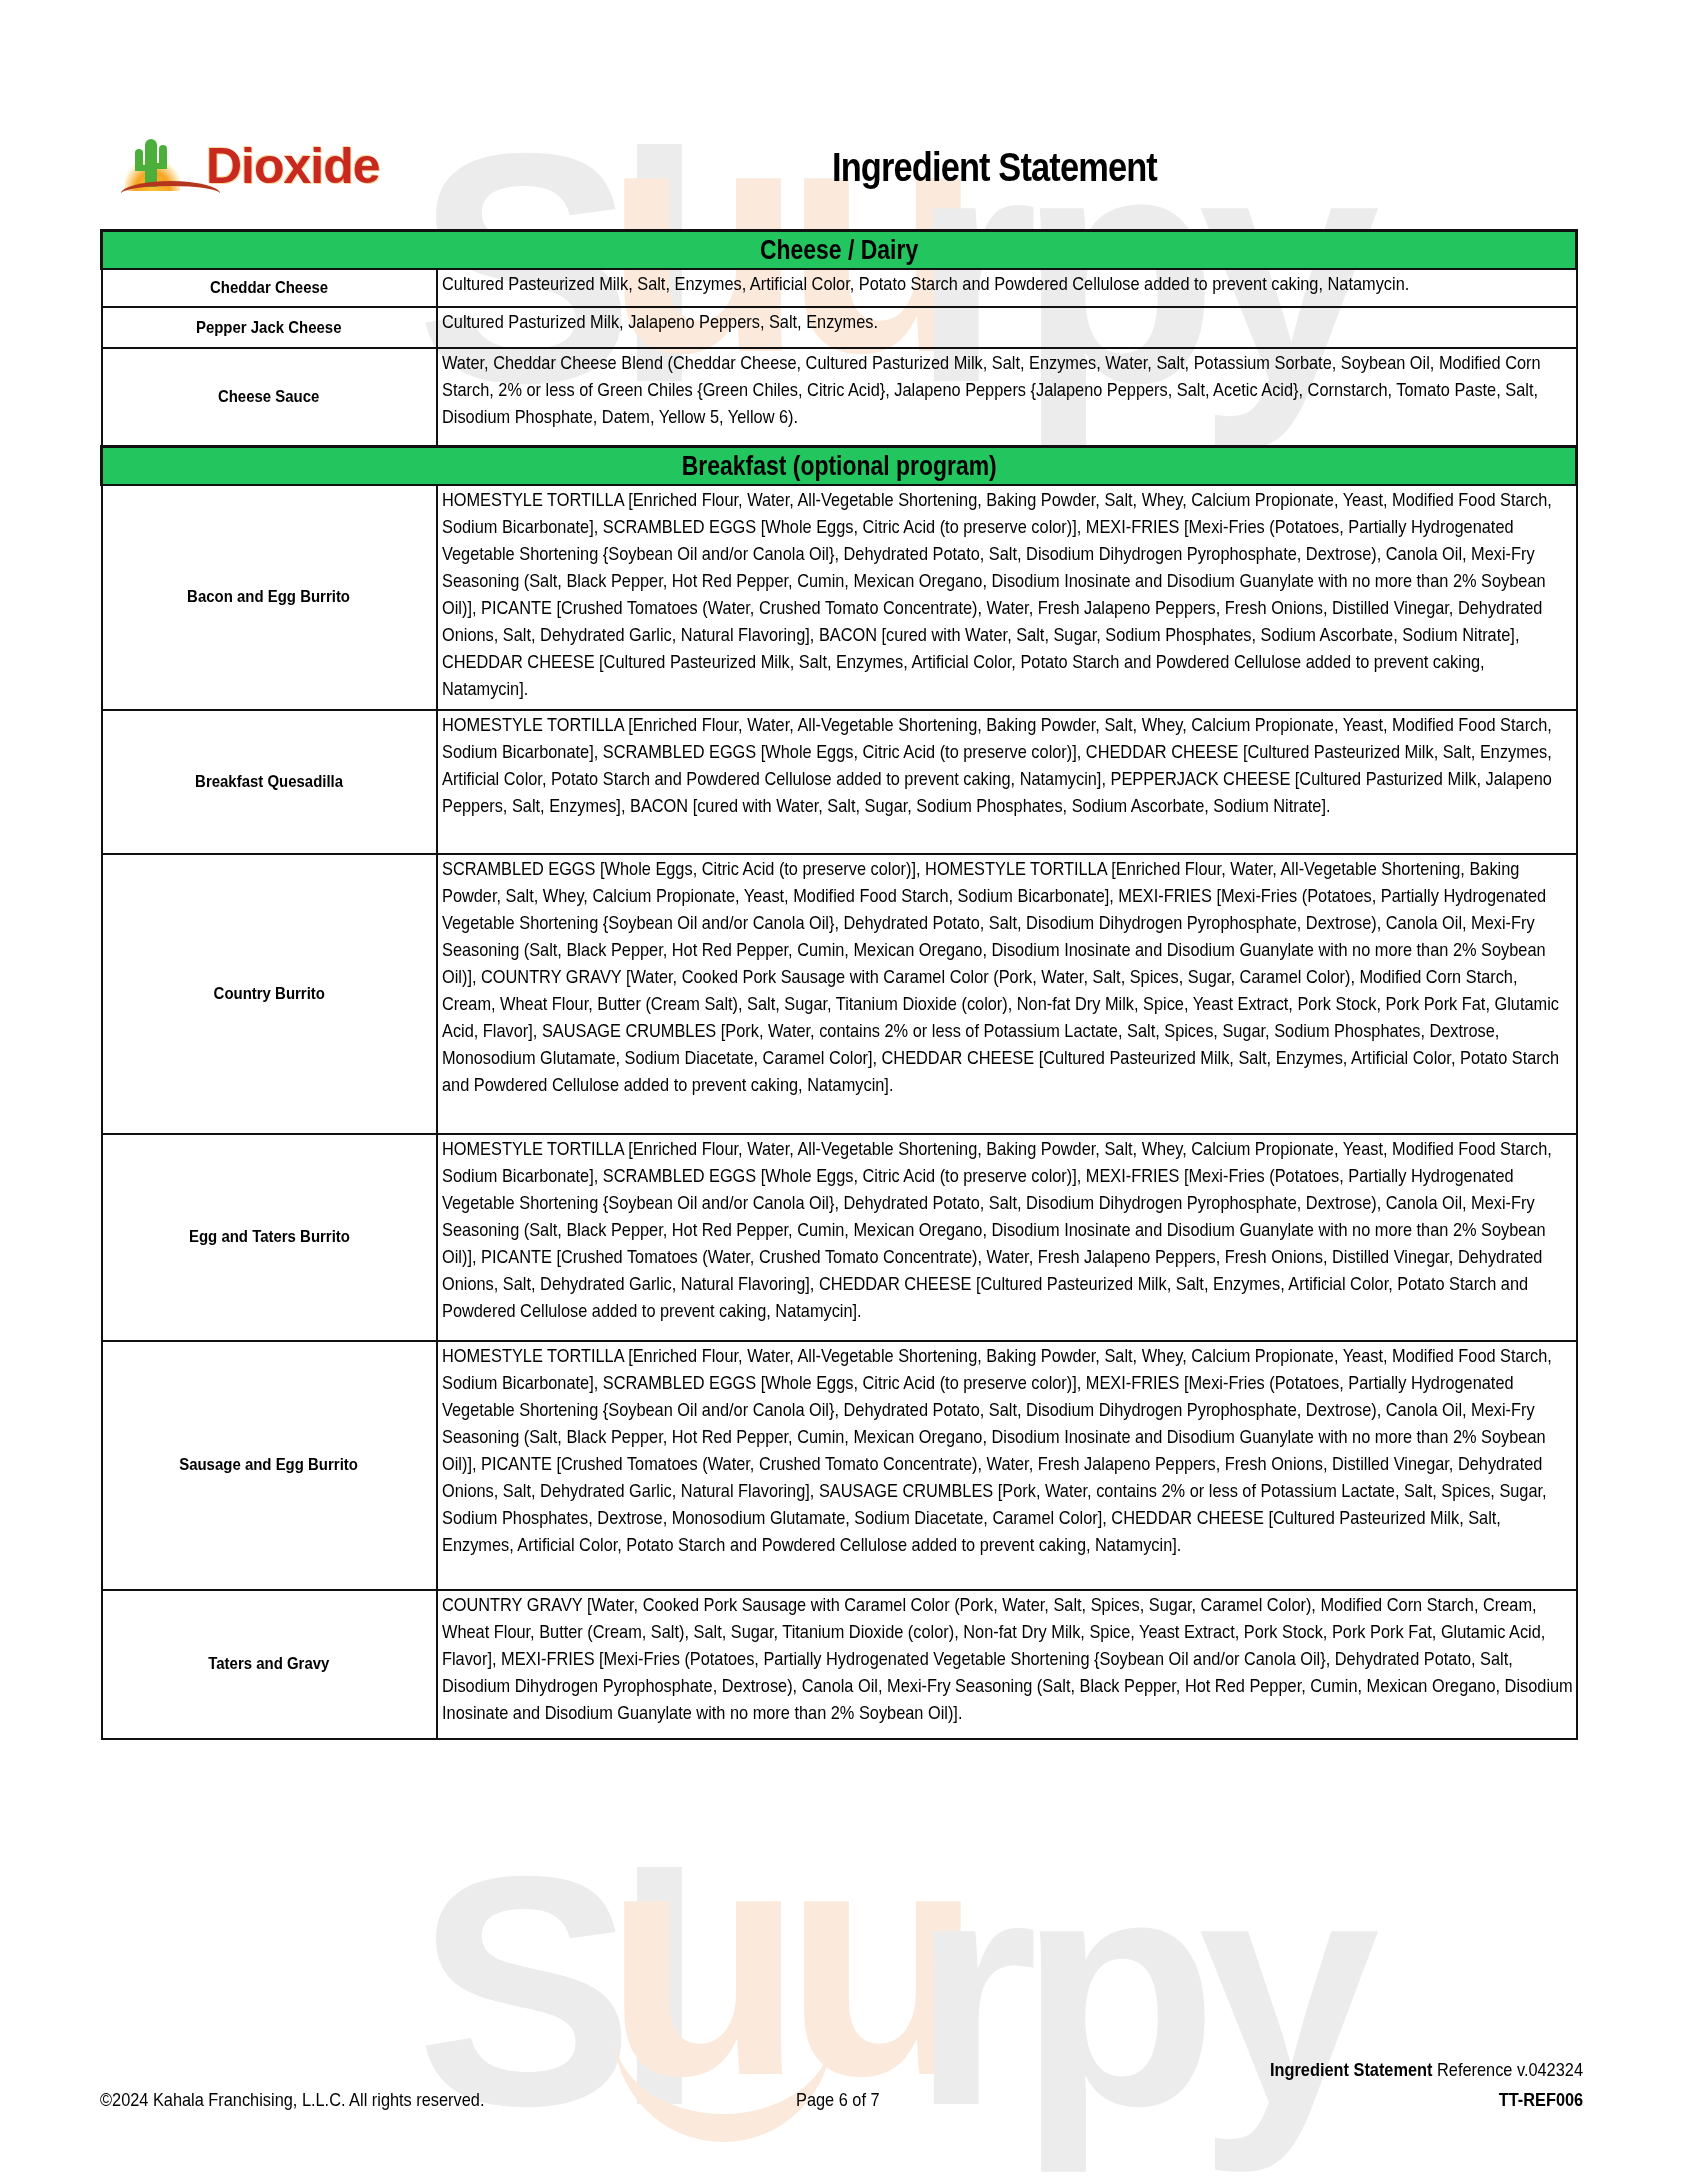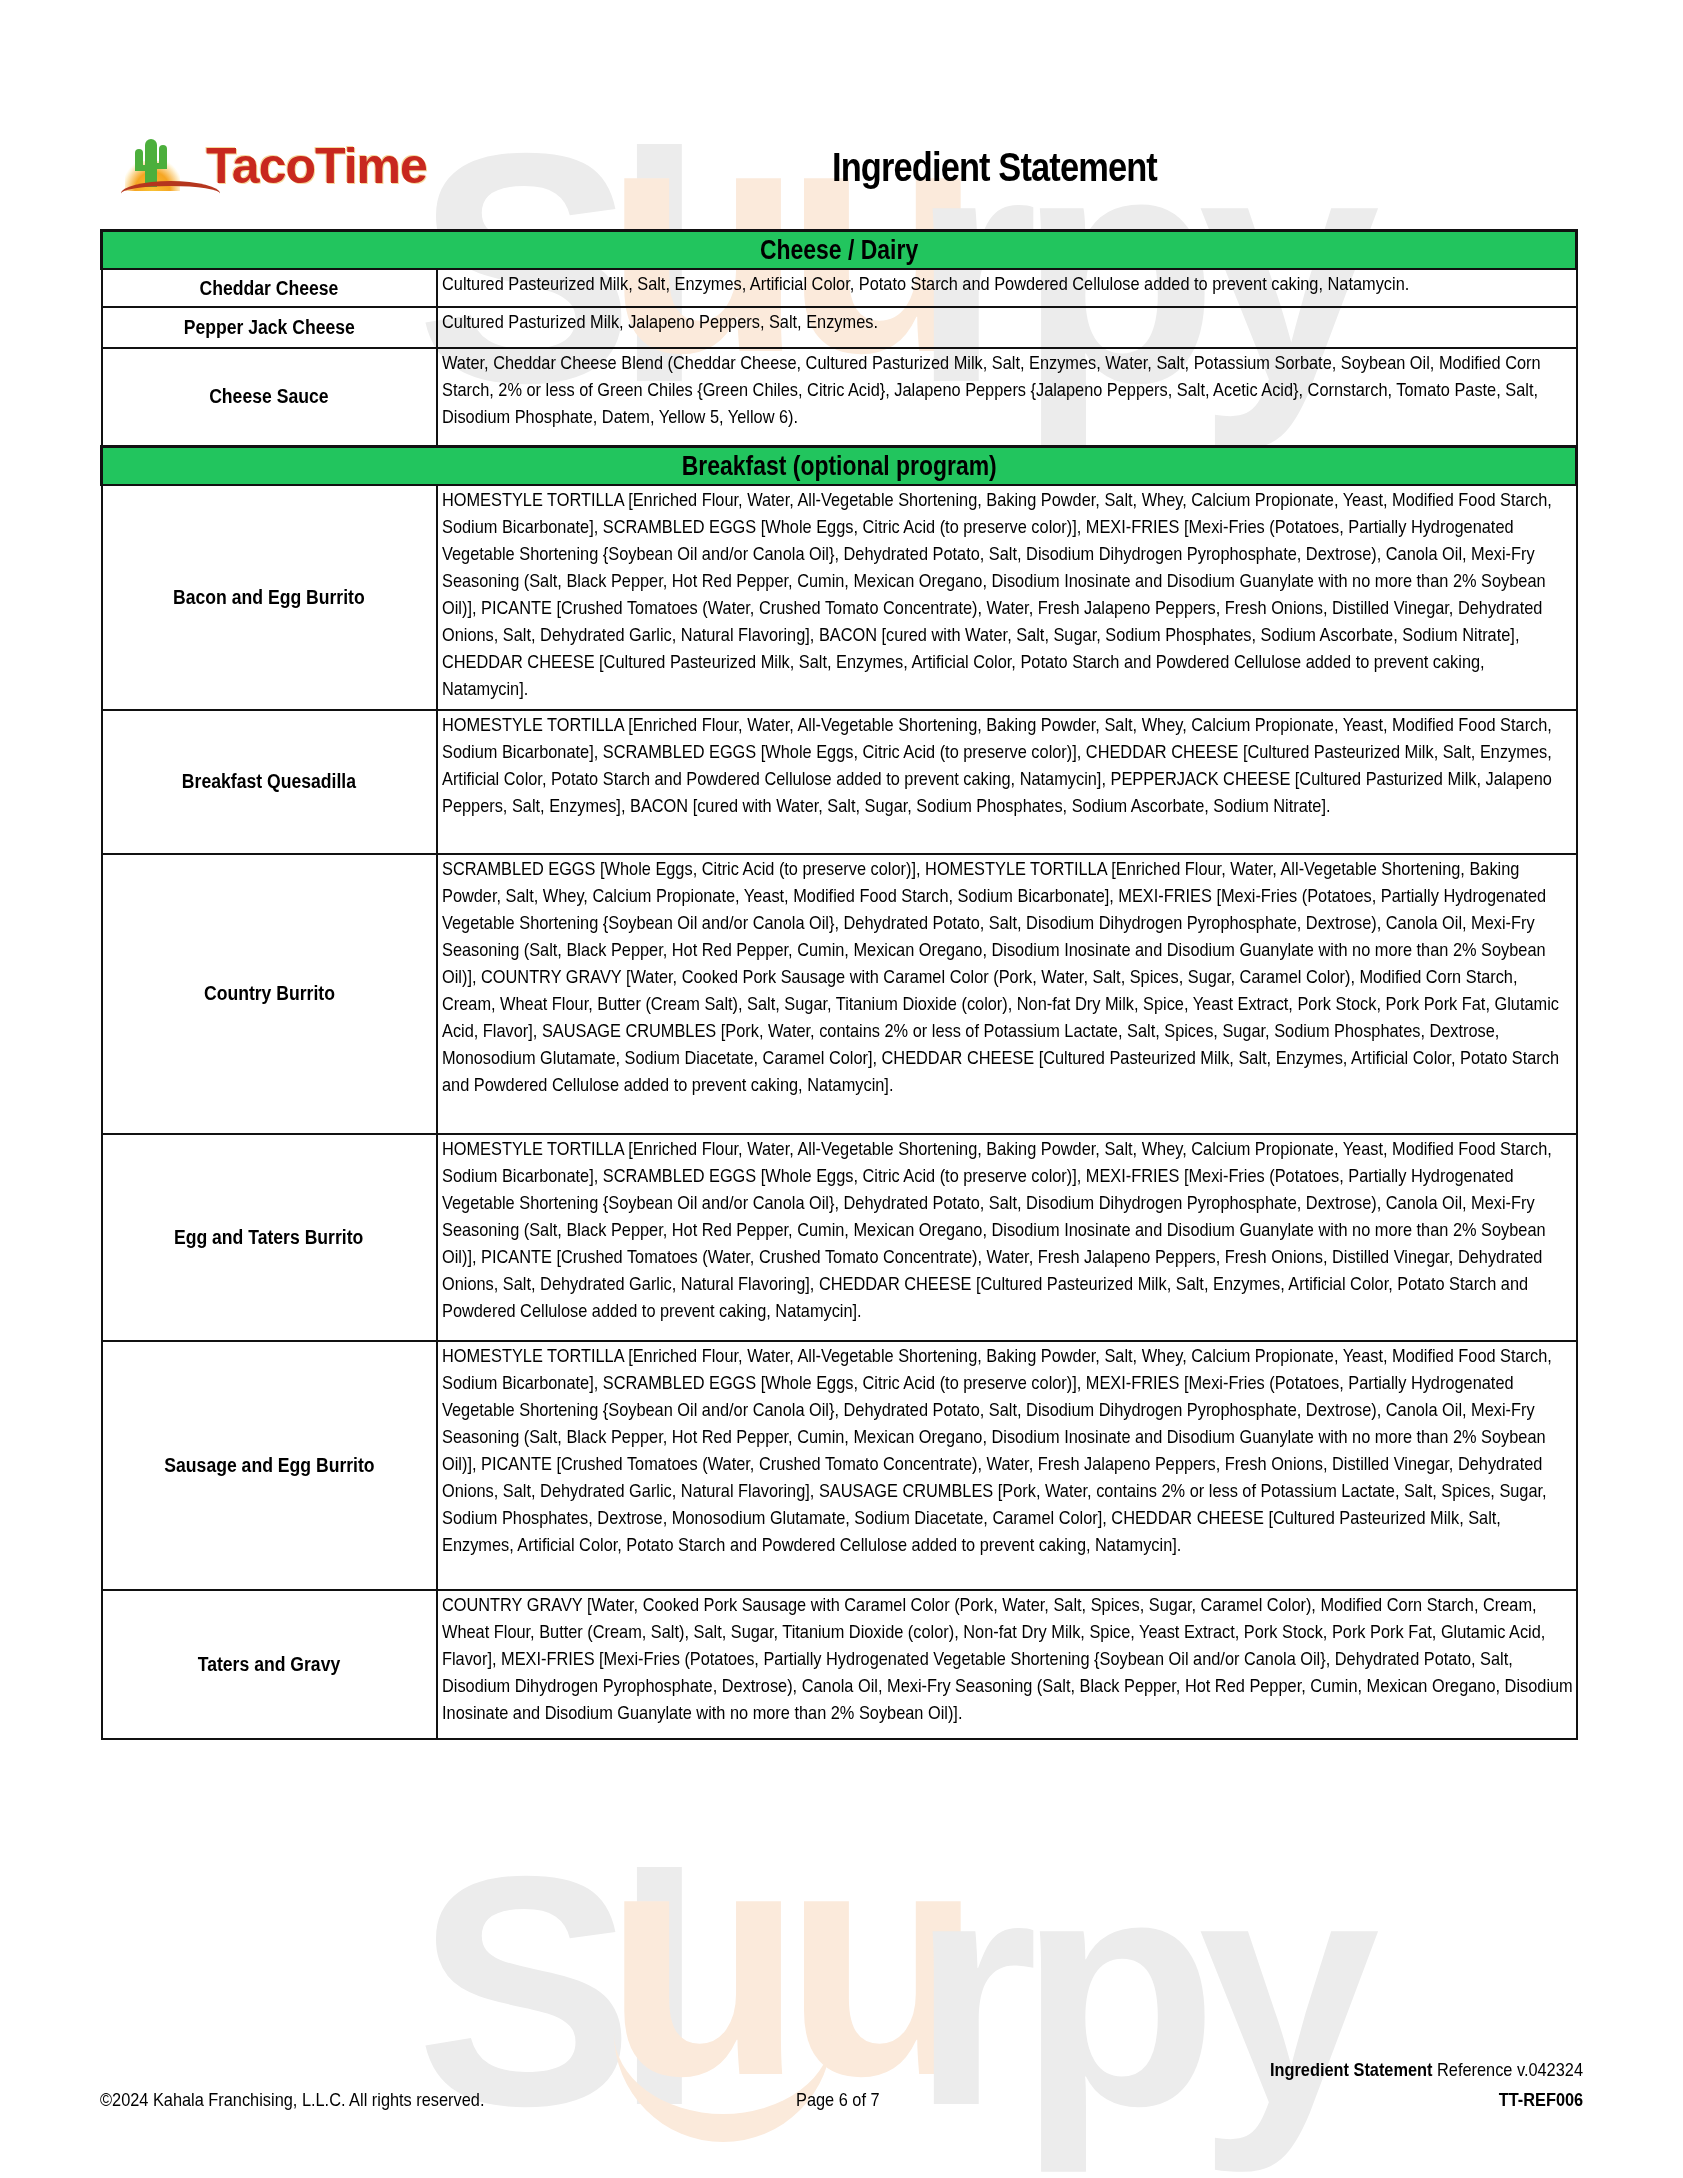--- a/index.html
+++ b/index.html
@@ -33,21 +33,21 @@
 
   .doc-title { position: absolute; left: 832px; top: 145px; font-size: 40px; font-weight: bold; z-index: 1;
                letter-spacing: -1px; transform: scaleX(0.86); transform-origin: left top; }
 
   
   .tbl { position: absolute; left: 100px; top: 229px; width: 1478px; border-collapse: collapse; z-index: 1; }
   .tbl td { border: 2px solid #111; padding: 0; vertical-align: top; }
   .tbl .sec td { background: #22c55e; text-align: center; font-weight: bold; font-size: 27px;
                  height: 36px; line-height: 36px; border-width: 3px 3px 2px 3px; }
   .tbl .sec td span { display: inline-block; transform: scaleX(0.85); }
-  .tbl .name { width: 333px; text-align: center; vertical-align: middle; font-weight: bold; font-size: 20px; }
+  .tbl .name { width: 333px; text-align: center; vertical-align: middle; font-weight: bold; font-size: 17px; }
   .tbl .name span { display: inline-block; transform: scaleX(0.88); }
   .tbl .ing { font-size: 19px; line-height: 27px; padding: 0 2px 4px 4px; }
   .tbl .ing span { display: block; transform: scaleX(0.86); transform-origin: left top; width: 116.3%; }
 
   
   .footer-copy { position: absolute; left: 100px; top: 2089px; font-size: 19px; transform: scaleX(0.86); transform-origin: left top; }
   .footer-page { position: absolute; left: 796px; top: 2089px; font-size: 19px; transform: scaleX(0.86); transform-origin: left top; }
   .footer-ref { position: absolute; right: 100px; top: 2059px; font-size: 19px; text-align: right;
                 transform: scaleX(0.86); transform-origin: right top; }
   .footer-ref b { font-weight: bold; }
@@ -70,21 +70,21 @@
 </div>
 
 <div class="logo">
   <div class="sun"></div>
   <div class="arm1"></div>
   <div class="arm1b"></div>
   <div class="arm2"></div>
   <div class="arm2b"></div>
   <div class="cactus"></div>
   <div class="swoosh"></div>
-  <div class="word">TacoTime</div>
+  <div class="word">Dioxide</div>
 </div>
 <div class="doc-title">Ingredient Statement</div>
 
 <table class="tbl">
   <tbody>
     <tr class="sec">
       <td colspan="2"><span>Cheese / Dairy</span></td>
     </tr>
     <tr style="height:38px;">
       <td class="name"><span>Cheddar Cheese</span></td>

